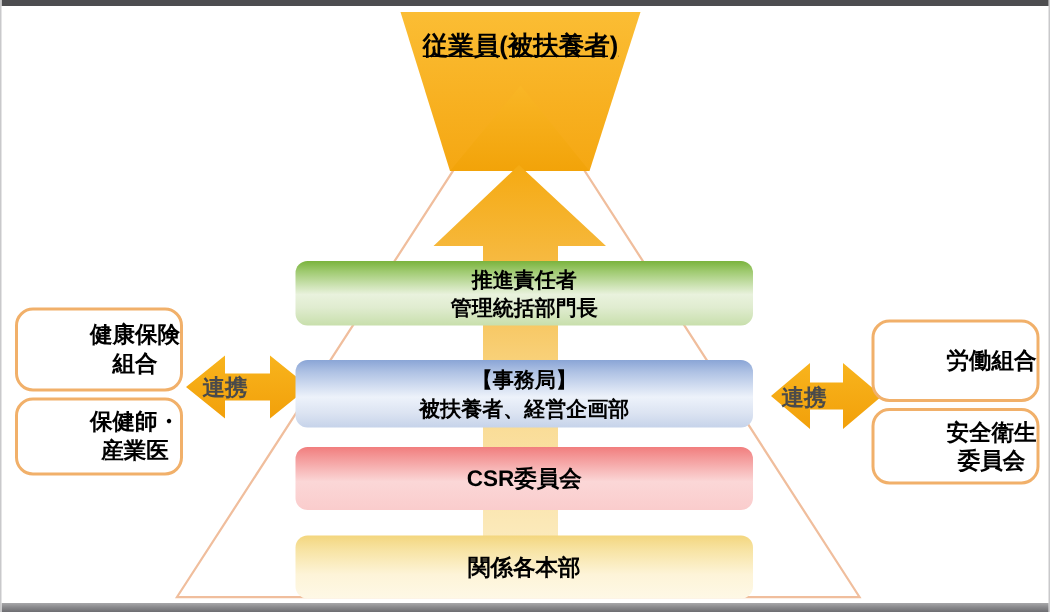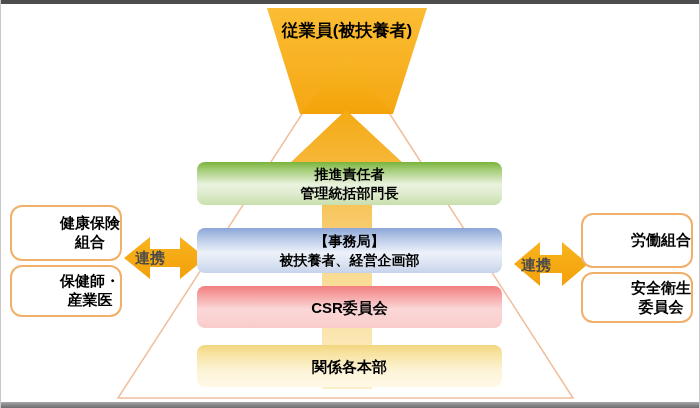--- a/index.html
+++ b/index.html
@@ -8,27 +8,27 @@
     background:#ffffff;overflow:hidden;
     border-left:1px solid #c9c9cb;border-right:1px solid #c9c9cb;
     box-sizing:border-box;
     font-family:"Liberation Sans","DejaVu Sans",sans-serif;
   }
   .frame-top{position:absolute;left:0;top:0;width:700px;height:4px;background:#4d4d50;}
   .frame-bottom{position:absolute;left:0;top:402px;width:700px;height:6px;
     background:linear-gradient(180deg,#a8a8aa 0%,#8a8a8d 45%,#6d6d71 100%);}
   svg.shapes{position:absolute;left:0;top:0;}
   .lbl{position:absolute;color:#000;font-weight:bold;text-align:center;}
-  .employees-lbl{left:246px;top:21px;width:200px;font-size:17px;line-height:20px;}
+  .employees-lbl{left:246px;top:21px;width:200px;font-size:17px;line-height:20px;text-decoration:underline;}
   .cwo-lbl{left:256px;top:68px;width:180px;font-size:16px;line-height:19px;}
   .cwo-lbl .l2{font-size:15px;}
   .bar{
     position:absolute;left:196px;width:305px;border-radius:8px;
     display:flex;flex-direction:column;align-items:center;justify-content:center;
-    font-weight:bold;color:#000;font-size:14px;line-height:19px;text-align:center;
+    font-weight:bold;color:#000;font-size:14px;line-height:19px;text-align:center;margin-top:12px;
   }
   .bar-green {top:162px;height:43px;background:linear-gradient(180deg,#7ab33d 0%,#9fca70 16%,#e9f2dd 52%,#e0ecd0 72%,#c8dfac 100%);}
   .bar-blue  {top:228px;height:45px;background:linear-gradient(180deg,#8aa5d6 0%,#afc2e4 18%,#edf2fa 55%,#dce4f2 78%,#c6d3ea 100%);}
   .bar-pink  {top:286px;height:42px;font-size:15px;background:linear-gradient(180deg,#f17e7e 0%,#f49b9b 18%,#fbd7d7 55%,#facccc 100%);}
   .bar-yellow{top:345px;height:42px;font-size:15px;background:linear-gradient(180deg,#f3d67e 0%,#f7e3a2 22%,#fdf4d8 62%,#fef8e6 100%);}
   .side-box{
     position:absolute;width:112px;background:#fff;border:2px solid #f1b06a;border-radius:12px;
     display:flex;align-items:center;justify-content:center;
     font-weight:bold;font-size:15px;color:#000;text-align:center;box-sizing:border-box;padding-left:48px;
   }

